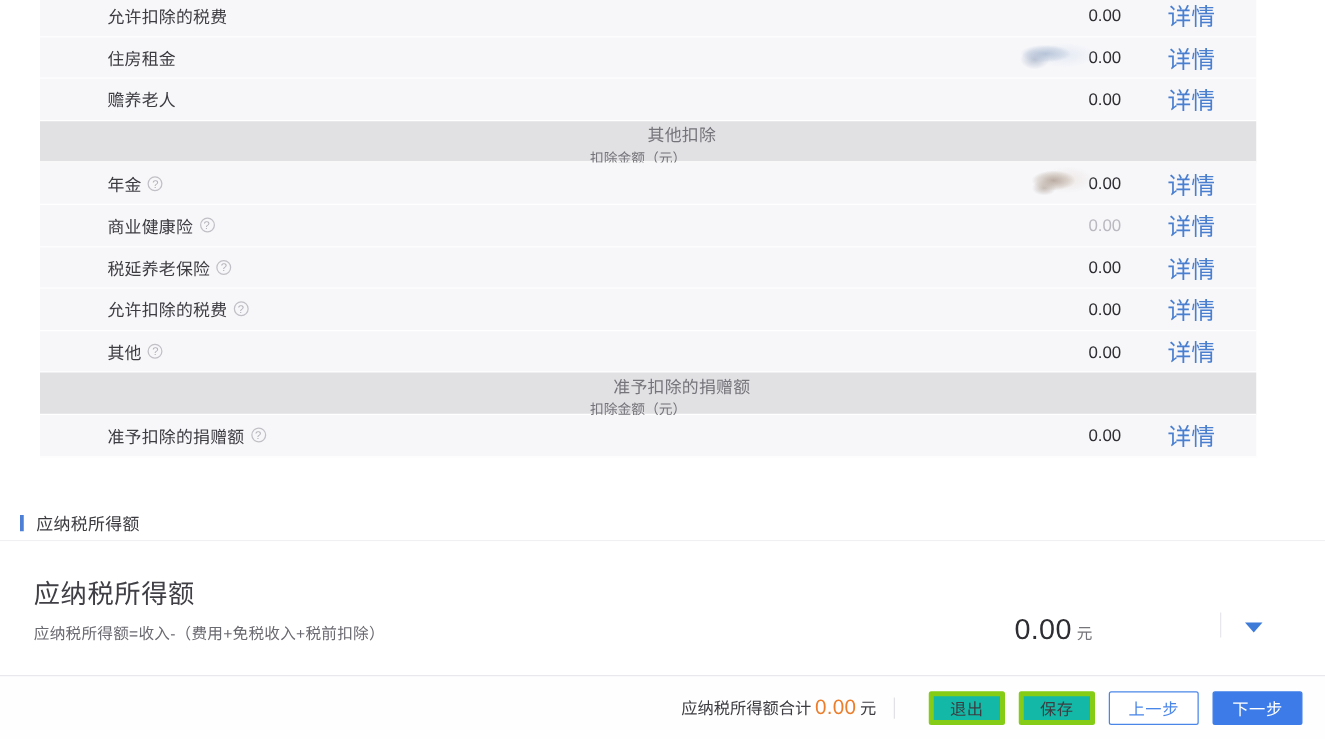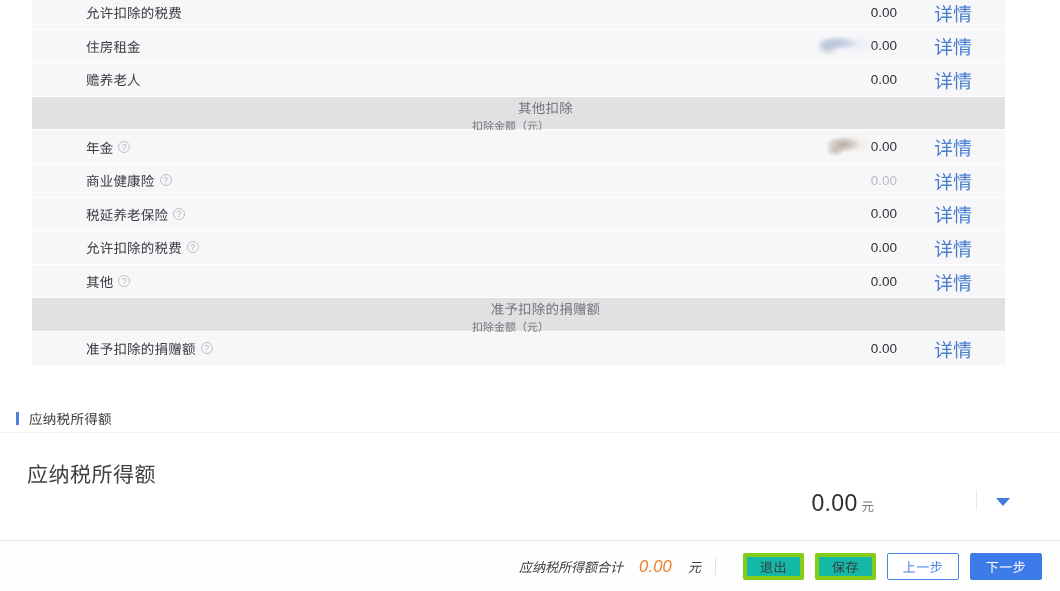--- a/index.html
+++ b/index.html
@@ -223,23 +223,22 @@
     align-items: center;
     justify-content: flex-end;
     padding-right: 18px;
     gap: 0;
   }
   .footer-total {
     font-size: 13px;
     color: #3c3c41;
     display: flex;
     align-items: baseline;
-    gap: 16px;
+    gap: 3px;
     margin-right: 14px;
-    font-style: italic;
   }
   .footer-total .ttl-num {
     color: #ec7d2a;
     font-size: 16.5px;
     letter-spacing: .2px;
   }
   .footer-total .ttl-unit { color: #3c3c41; font-size: 13px; }
   .footer-vsep {
     width: 1px;
     height: 17px;
@@ -384,20 +383,21 @@
   <div class="smudge smudge-brown"></div>
 
   <div class="section-head">
     <div class="section-bar"></div>
     <div class="section-title">应纳税所得额</div>
   </div>
   <div class="section-divider"></div>
 
   <div class="income-card">
     <div class="income-title">应纳税所得额</div>
+    <div class="income-formula">应纳税所得额=收入-（费用+免税收入+税前扣除）</div>
     <div class="income-value">
       <span class="num">0.00</span>
       <span class="unit">元</span>
     </div>
     <div class="income-sep"></div>
     <div class="caret"></div>
   </div>
 
   <div class="footer">
     <div class="footer-total">

